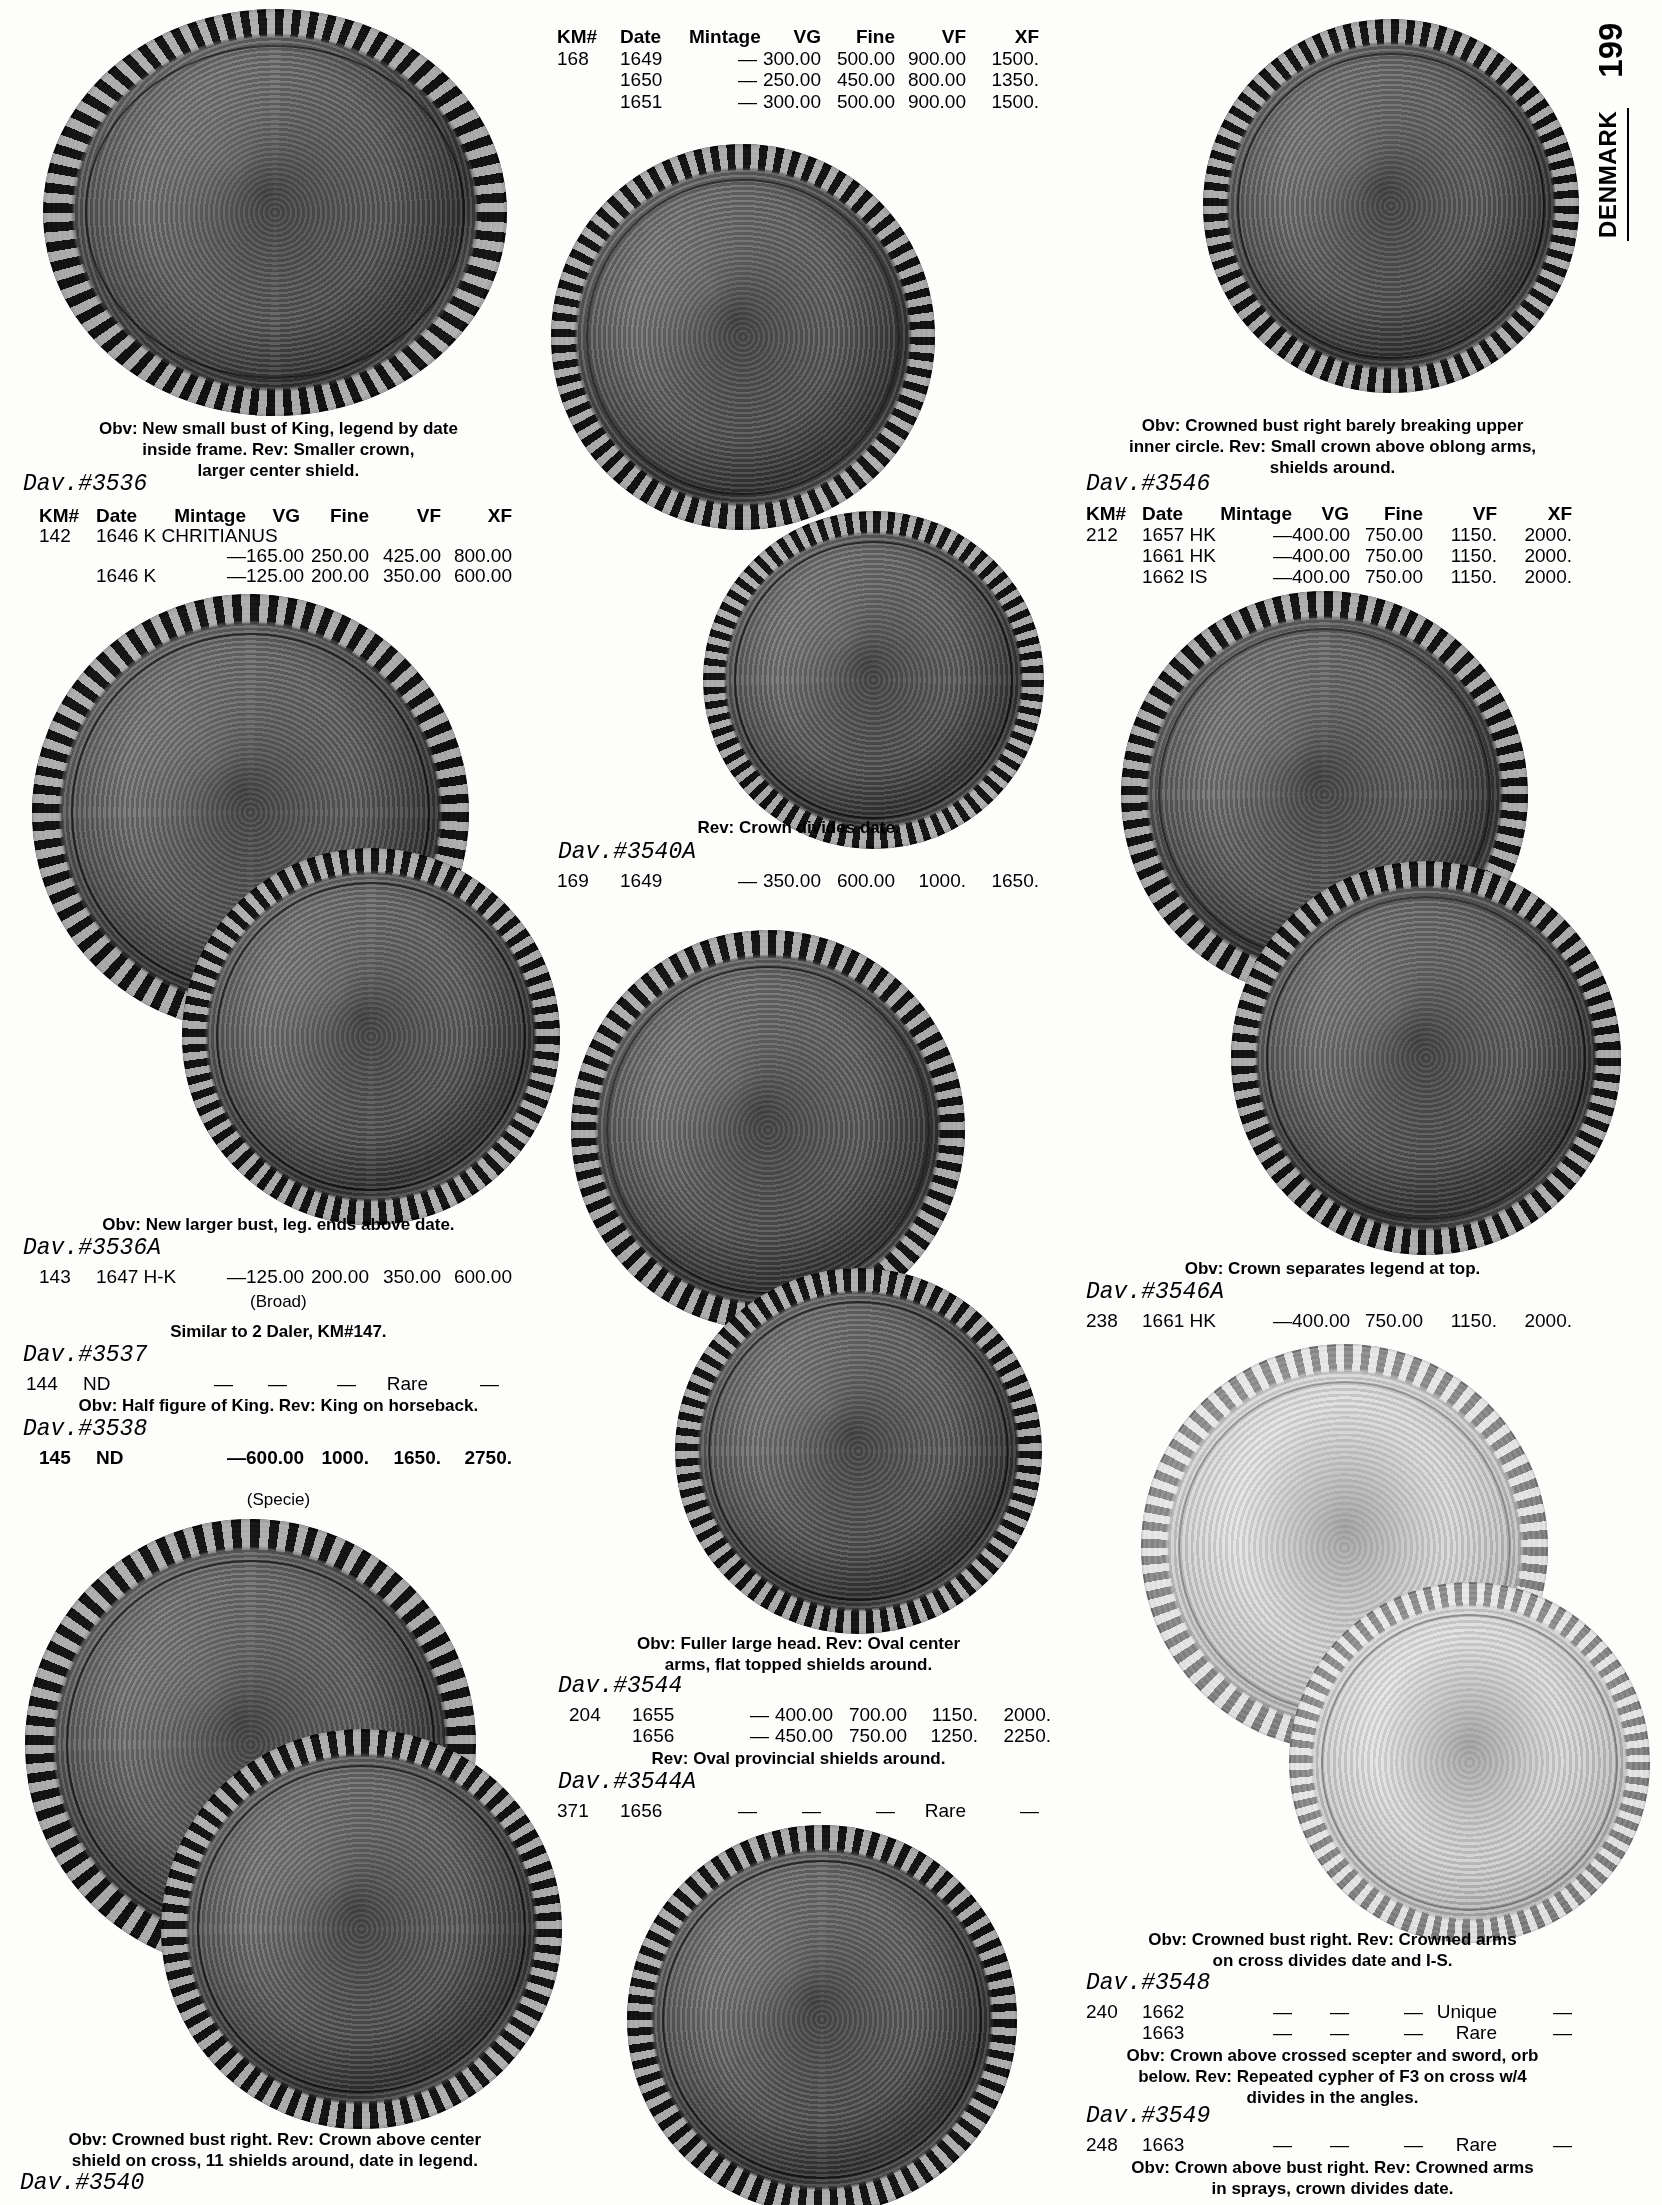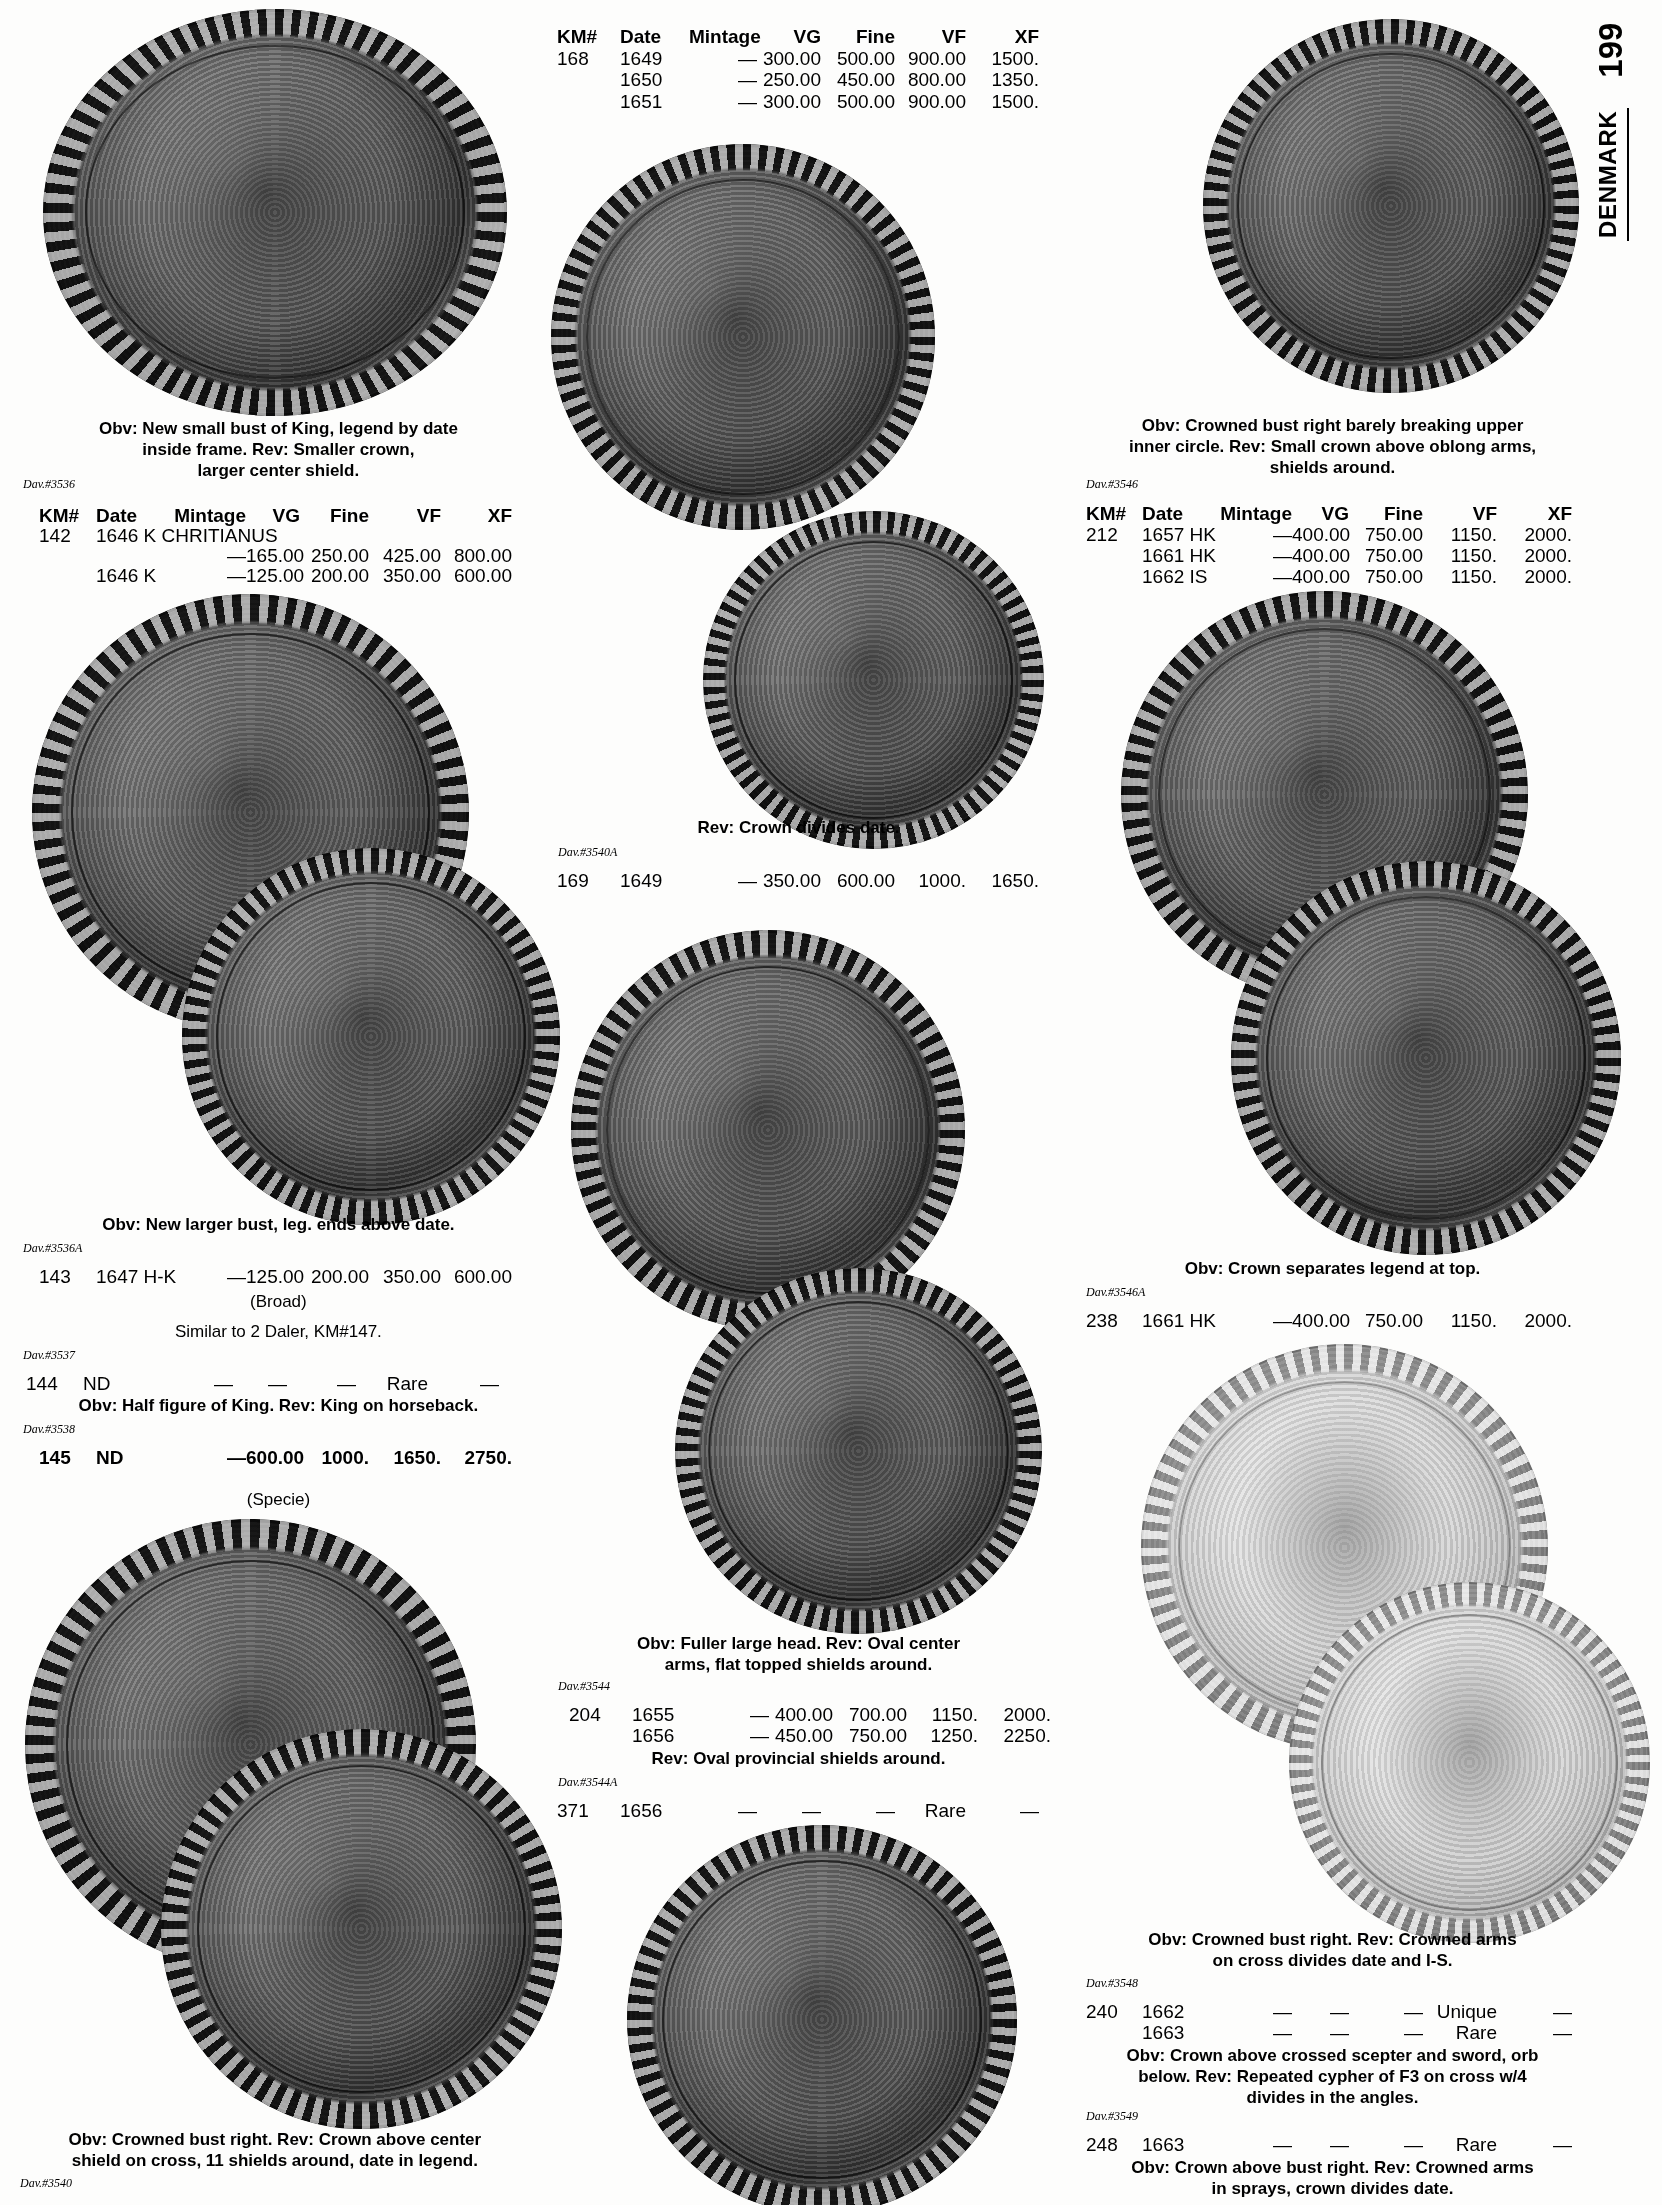--- a/index.html
+++ b/index.html
@@ -1,22 +1,22 @@
 <!DOCTYPE html>
 <html style="font-size:11.4px"><head>
 <meta charset="utf-8">
 <style>
   html,body{margin:0;padding:0;background:#e8e8e8;}
   .page{position:relative;width:1663px;height:2205px;background:#fdfdfc;overflow:hidden;
         font-family:"Liberation Sans",sans-serif;color:#000;}
   
   .cap{position:absolute;font-weight:bold;font-size:17px;line-height:21px;text-align:center;}
   .note{position:absolute;font-size:17px;line-height:21px;text-align:center;}
-  .noteb{position:absolute;font-weight:normal;font-size:17px;line-height:21px;text-align:center;}
-  .dav{position:absolute;font-family:Liberation Serif, serif;font-style:italic;font-size:12px;line-height:21.4px;}
+  .noteb{position:absolute;font-weight:bold;font-size:17px;line-height:21px;text-align:center;}
+  .dav{position:absolute;font-family:Liberation Mono, monospace;font-style:italic;font-size:23px;line-height:21.4px;}
   
   .tbl{position:absolute;display:grid;grid-auto-rows:20px;font-size:19px;line-height:20px;white-space:nowrap;margin-top:6px;}
   .tm2{grid-auto-rows:21.4px;}
   .tr2{grid-auto-rows:21px;}
   .tl{grid-template-columns:57px 75px 75px 54px 69px 72px 71px;}
   .tm{grid-template-columns:63px 69px 68px 64px 74px 71px 73px;}
   .trr{grid-template-columns:56px 75px 75px 57px 74px 74px 75px;}
   .row{display:contents;}
   .c{text-align:left;}
   .n{text-align:right;}

